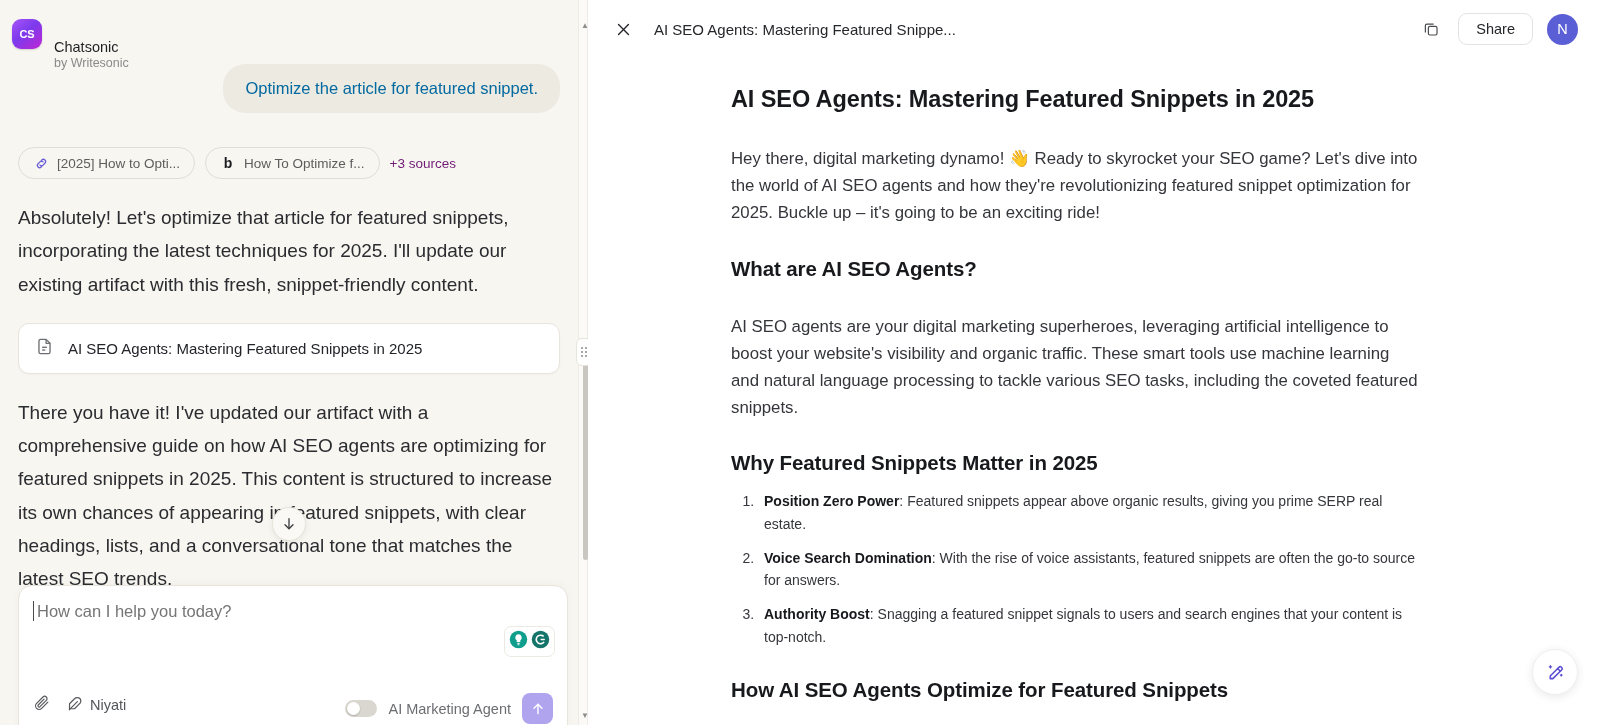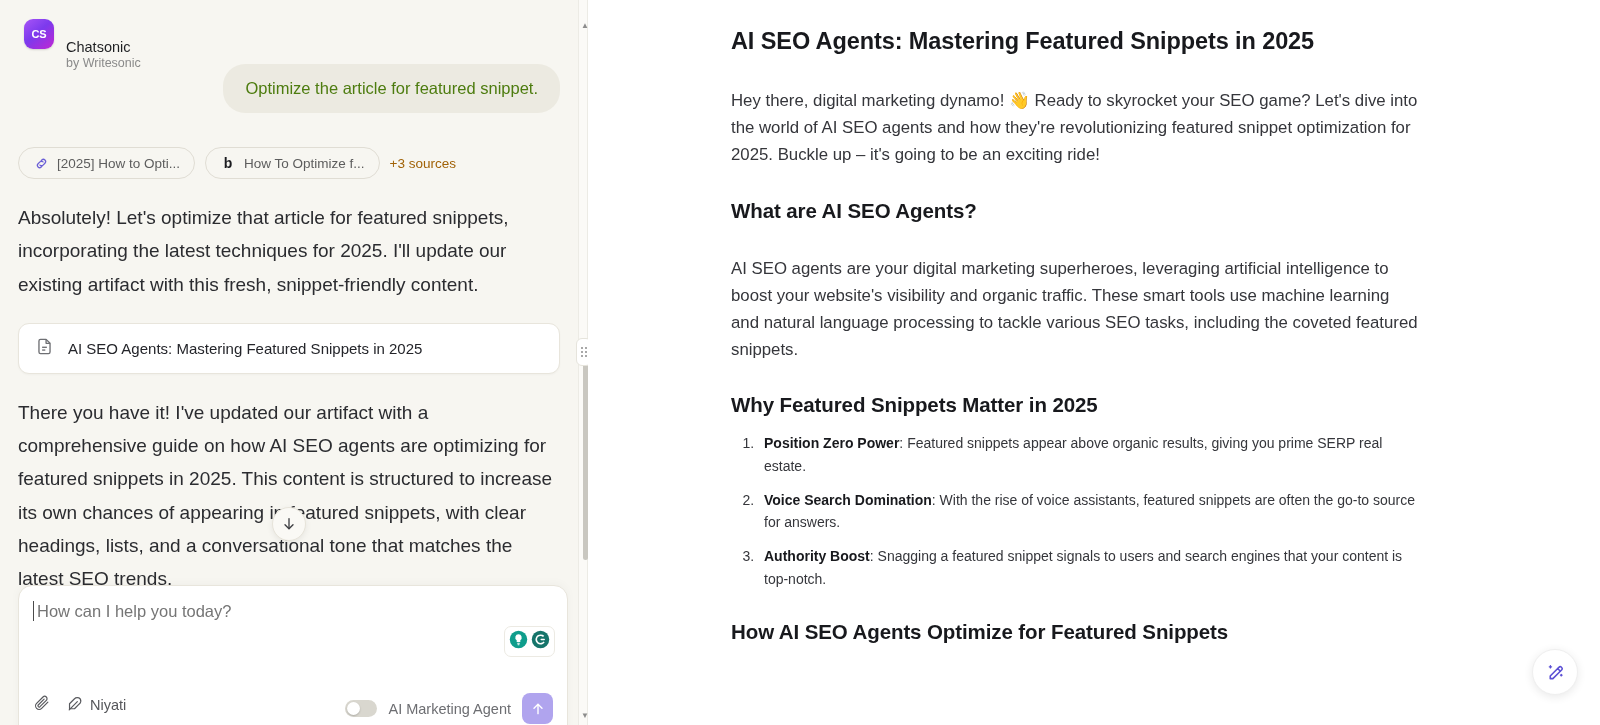--- a/index.html
+++ b/index.html
@@ -14,21 +14,21 @@
   
   .chat-panel {
     width: 578px; height: 725px;
     background: #f7f6f1;
     position: relative;
     display: flex; flex-direction: column;
     flex: 0 0 578px;
   }
   .chat-header {
     display: flex; align-items: center; gap: 12px;
-    padding: 14px 0 0 24px;
+    padding: 14px 0 0 12px;
     height: 54px;
     flex: 0 0 auto;
   }
   .logo-mark {
     width: 30px; height: 30px; border-radius: 9px;
     background: linear-gradient(140deg, #a855f7 0%, #7c3aed 45%, #c026d3 100%);
     display: flex; align-items: center; justify-content: center;
     color: #fff; font-size: 11px; font-weight: bold; letter-spacing: -0.2px;
     box-shadow: 0 1px 2px rgba(0,0,0,.15);
   }
@@ -41,38 +41,38 @@
     padding: 0 18px 0 18px;
     overflow: hidden;
     position: relative;
   }
   .user-row { display: flex; justify-content: flex-end; margin-top: 10px; }
   .user-bubble {
     background: #eceae1;
     border-radius: 22px;
     padding: 13px 22px;
     font-size: 16.5px;
-    color: #4d7c0f;
+    color: #0369a1;
     max-width: 350px;
     line-height: 1.4;
   }
 
   .sources-row { display: flex; align-items: center; gap: 10px; margin-top: 34px; }
   .source-chip {
     display: inline-flex; align-items: center; gap: 8px;
     border: 1px solid #e0ddd4;
     background: transparent;
     border-radius: 20px;
     padding: 7px 14px;
     font-size: 13.5px;
     color: #5d5d5d;
     white-space: nowrap;
   }
   .chip-ico { display: inline-flex; align-items: center; justify-content: center; width: 16px; height: 16px; }
-  .more-sources { font-size: 13.5px; color: #a16207; }
+  .more-sources { font-size: 13.5px; color: #701a75; }
 
   .assistant-para {
     font-size: 19px;
     color: #2b2c30;
     line-height: 1.75;
     margin-top: 22px;
     max-width: 545px;
   }
   .artifact-card {
     margin-top: 22px;
@@ -359,20 +359,39 @@
           <i></i>
           <i></i>
           <i></i>
           <i></i>
       </div>
     </div>
   </div>
 
   <section class="doc-panel">
 
+    <div class="doc-header">
+      <button class="close-btn">
+        <svg width="17" height="17" viewBox="0 0 24 24" fill="none" stroke="#232428" stroke-width="1.9" stroke-linecap="round">
+          <path d="M5 5l14 14"></path>
+            <path d="M19 5L5 19"></path>
+        </svg>
+      </button>
+      <div class="doc-title">AI SEO Agents: Mastering Featured Snippe...</div>
+      <div class="doc-actions">
+        <button class="copy-btn">
+          <svg width="18" height="18" viewBox="0 0 24 24" fill="none" stroke="#4a4b4f" stroke-width="1.6" stroke-linejoin="round">
+            <rect x="8.5" y="8.5" width="11.5" height="11.5" rx="2"></rect>
+            <path d="M15.5 5.5h-9a2 2 0 0 0-2 2v9"></path>
+          </svg>
+        </button>
+        <button class="share-btn">Share</button>
+        <div class="avatar">N</div>
+      </div>
+    </div>
 
     <div class="doc-body">
       <h1 class="doc-h1">AI SEO Agents: Mastering Featured Snippets in 2025</h1>
       <p class="doc-p">Hey there, digital marketing dynamo! 👋 Ready to skyrocket your SEO game? Let's dive into the world of AI SEO agents and how they're revolutionizing featured snippet optimization for 2025. Buckle up – it's going to be an exciting ride!</p>
 
       <h2 class="doc-h2">What are AI SEO Agents?</h2>
       <p class="doc-p">AI SEO agents are your digital marketing superheroes, leveraging artificial intelligence to boost your website's visibility and organic traffic. These smart tools use machine learning and natural language processing to tackle various SEO tasks, including the coveted featured snippets.</p>
 
       <h2 class="doc-h2">Why Featured Snippets Matter in 2025</h2>
       <ol class="doc-ol">

